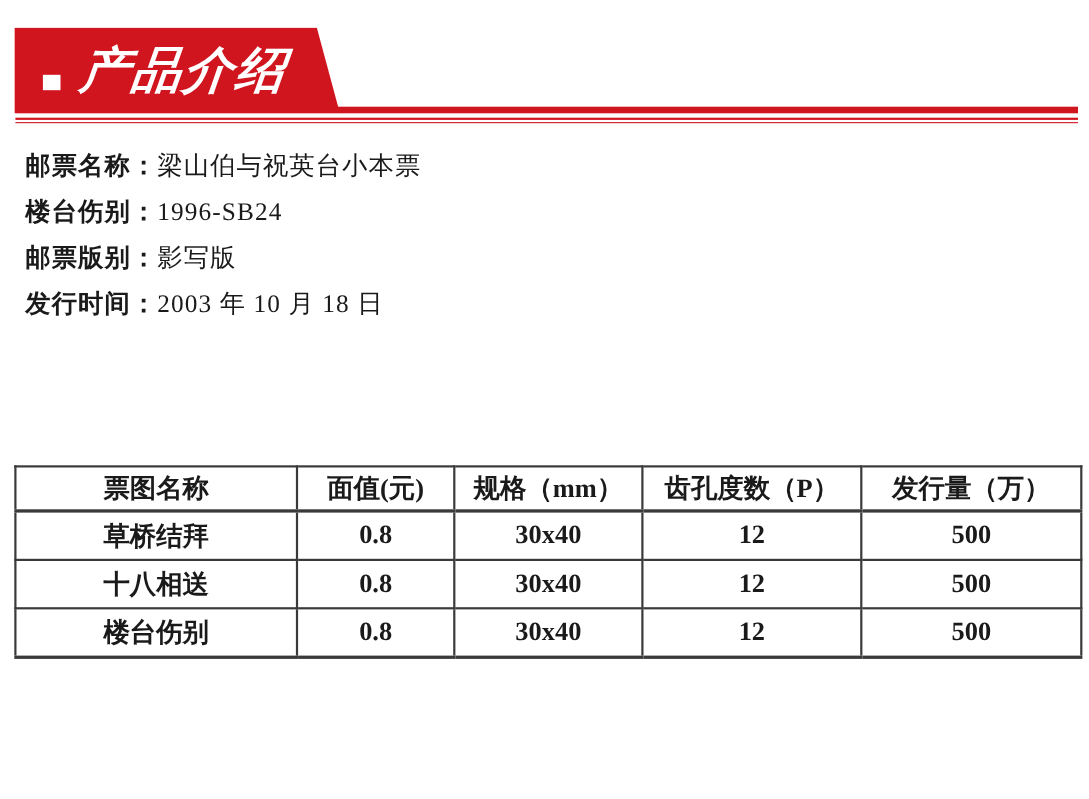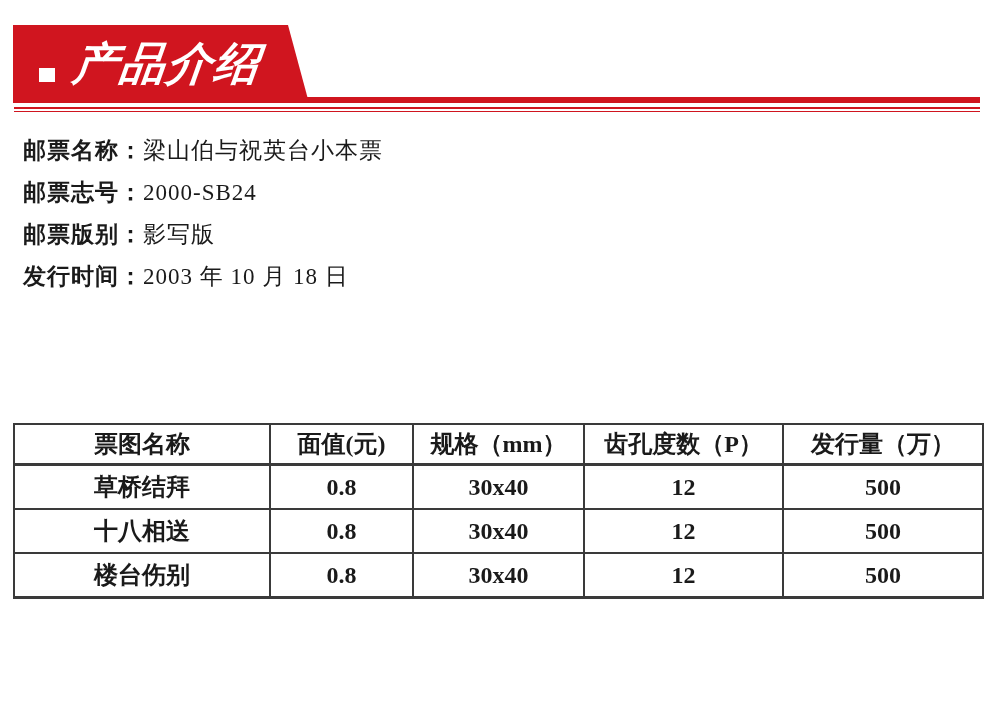--- a/index.html
+++ b/index.html
@@ -98,21 +98,21 @@
   <span class="banner-title">产品介绍</span>
 </div>
 <div class="banner-line-1"></div>
 <div class="banner-line-2"></div>
 
 <div class="info-list">
   <div class="info-row">
     <span class="info-label">邮票名称：</span><span class="info-value">梁山伯与祝英台小本票</span>
   </div>
   <div class="info-row">
-    <span class="info-label">邮票志号：</span><span class="info-value">2000-SB24</span>
+    <span class="info-label">楼台伤别：</span><span class="info-value">1996-SB24</span>
   </div>
   <div class="info-row">
     <span class="info-label">邮票版别：</span><span class="info-value">影写版</span>
   </div>
   <div class="info-row">
     <span class="info-label">发行时间：</span><span class="info-value">2003 年 10 月 18 日</span>
   </div>
 </div>
 
 <table class="product-table">

